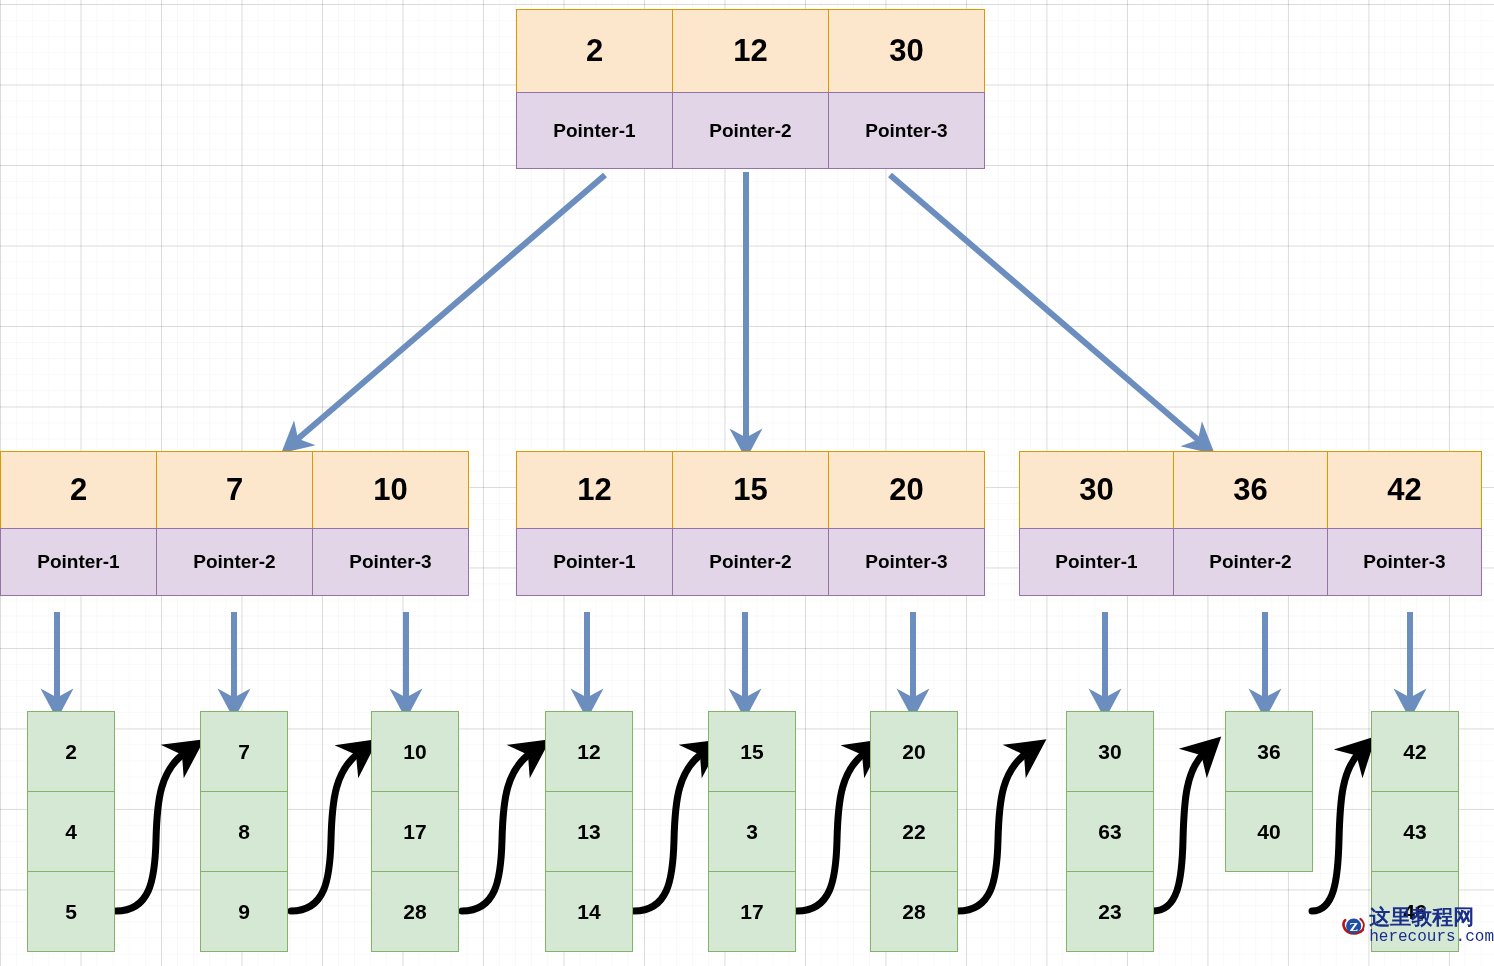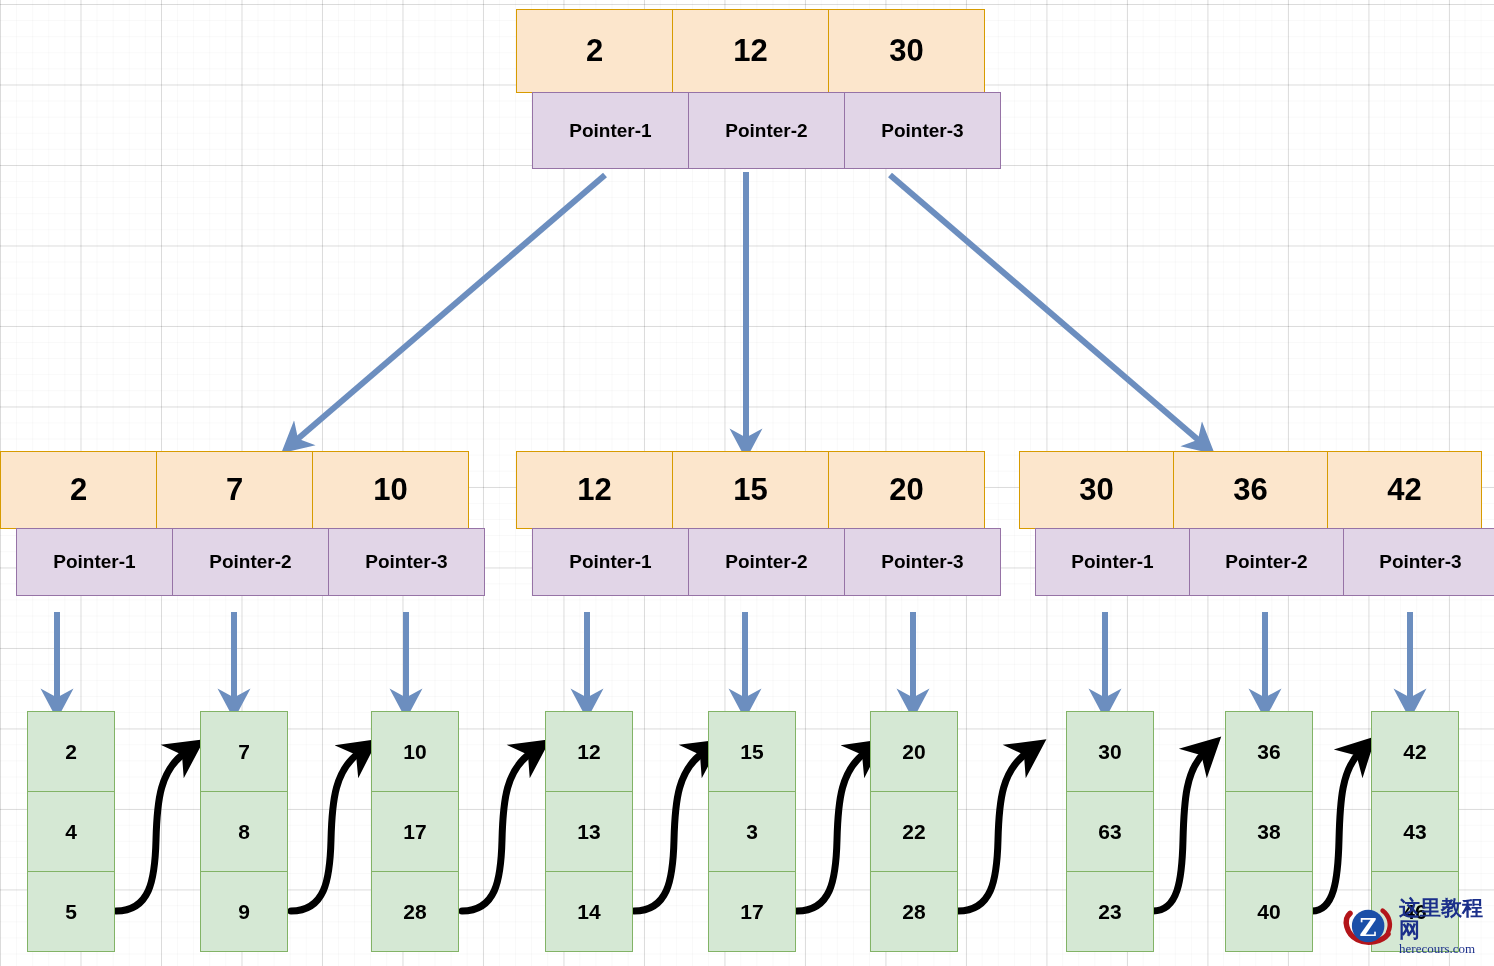--- a/index.html
+++ b/index.html
@@ -52,21 +52,21 @@
     background: #e1d5e7;
     border: 1px solid #9673a6;
     margin-left: -1px;
     margin-top: -1px;
     display: flex;
     align-items: center;
     justify-content: center;
     font-weight: bold;
     color: #000000;
   }
-  .ptr-cell:first-child { margin-left: 16px; text-align: right; }
+  .ptr-cell:first-child { margin-left: 0; text-align: right; }
 
   
   .root .key-cell { width: 157px; height: 84px; font-size: 31px; }
   .root .ptr-cell { width: 157px; height: 77px; font-size: 19px; }
 
   
   .mid .key-cell { width: 157px; height: 78px; font-size: 31px; }
   .mid .ptr-cell { width: 157px; height: 68px; font-size: 19px; }
   .mid.mid-narrow .key-cell { width: 155px; }
   .mid.mid-narrow .ptr-cell { width: 155px; }
@@ -120,22 +120,22 @@
     line-height: 1.05;
   }
   #watermark .wm-cn {
     font-family: "DejaVu Sans", sans-serif;
     font-size: 21px;
     font-weight: bold;
     color: #1b2f8a;
     letter-spacing: 0px;
   }
   #watermark .wm-en {
-    font-family: Liberation Serif, serif;
-    font-size: 13px;
+    font-family: Liberation Mono, monospace;
+    font-size: 16px;
     color: #1b2f8a;
     margin-top: 1px;
   }
 </style>
 </head>
 <body>
 
 <div id="canvas">
 
   <svg id="edges" viewBox="0 0 1494 966">
@@ -265,21 +265,20 @@
   </div>
 
   <div class="leaf" style="left:1066px; top:711px;">
     <div class="leaf-cell">30</div>
     <div class="leaf-cell">63</div>
     <div class="leaf-cell">23</div>
   </div>
 
   <div class="leaf" style="left:1225px; top:711px;">
     <div class="leaf-cell">36</div>
-    <div class="leaf-cell">38</div>
     <div class="leaf-cell">40</div>
   </div>
 
   <div class="leaf" style="left:1371px; top:711px;">
     <div class="leaf-cell">42</div>
     <div class="leaf-cell">43</div>
     <div class="leaf-cell">46</div>
   </div>
 
   <div id="watermark">

